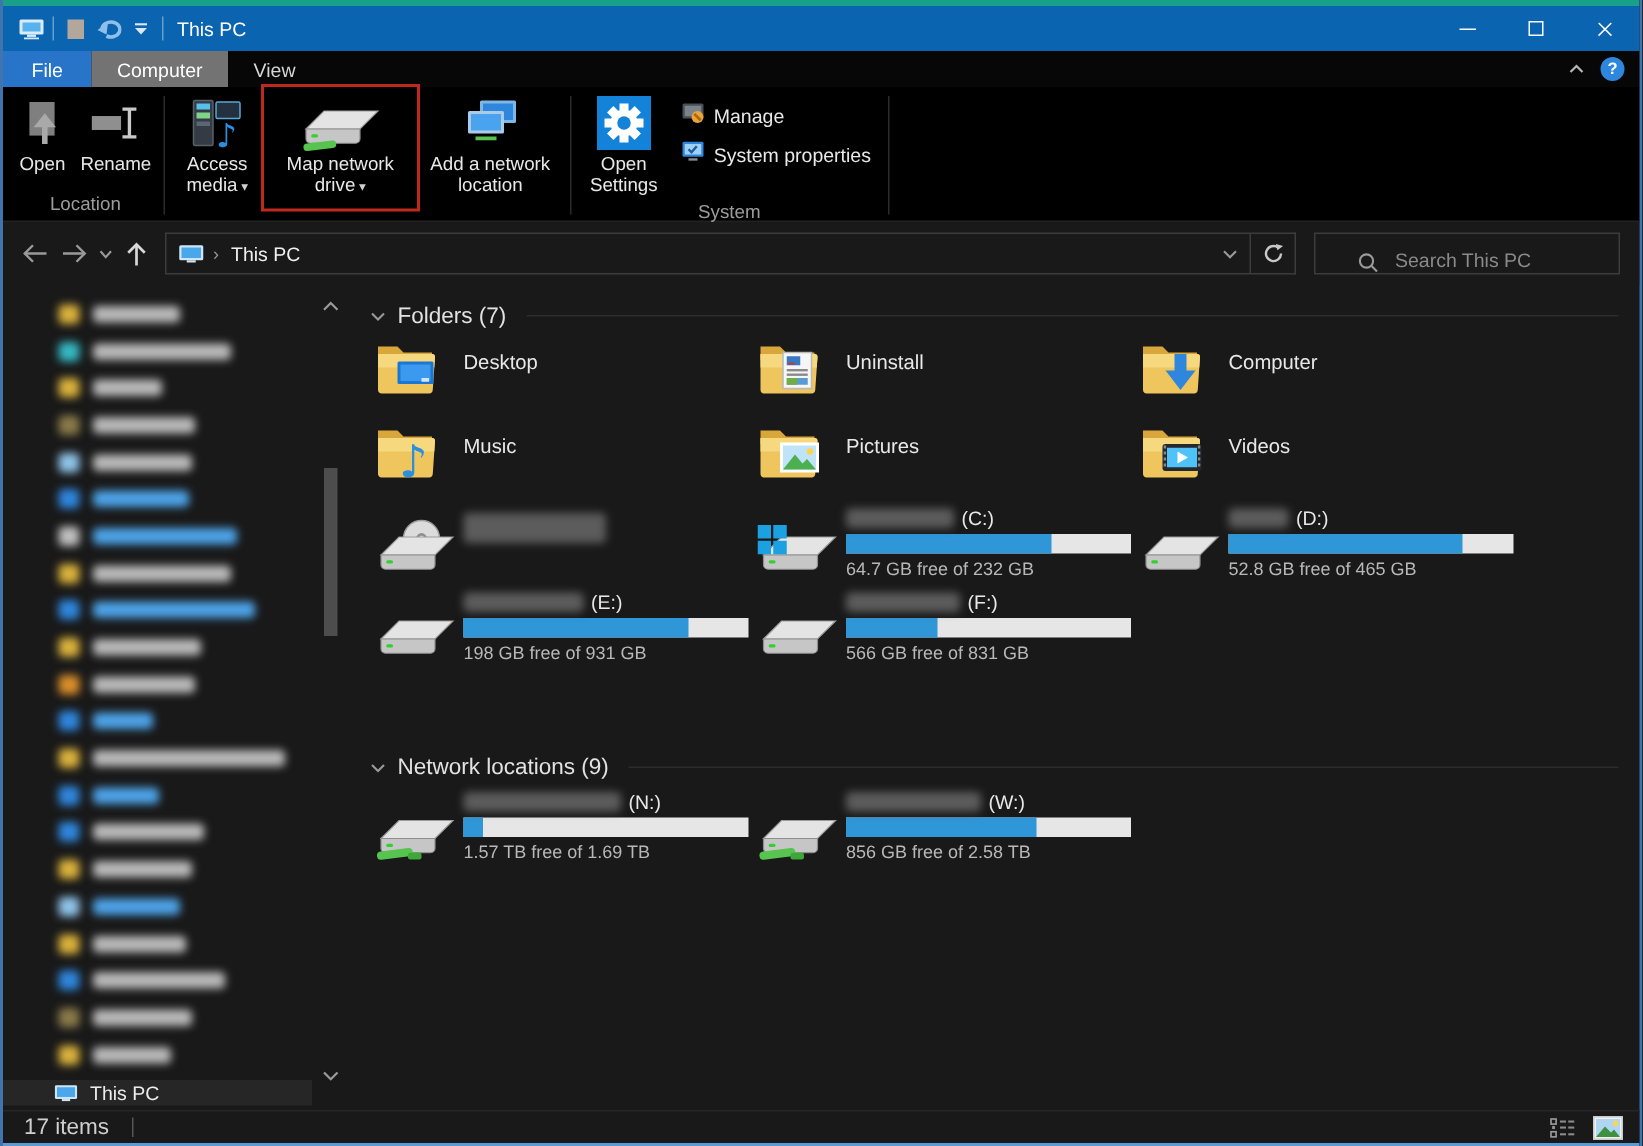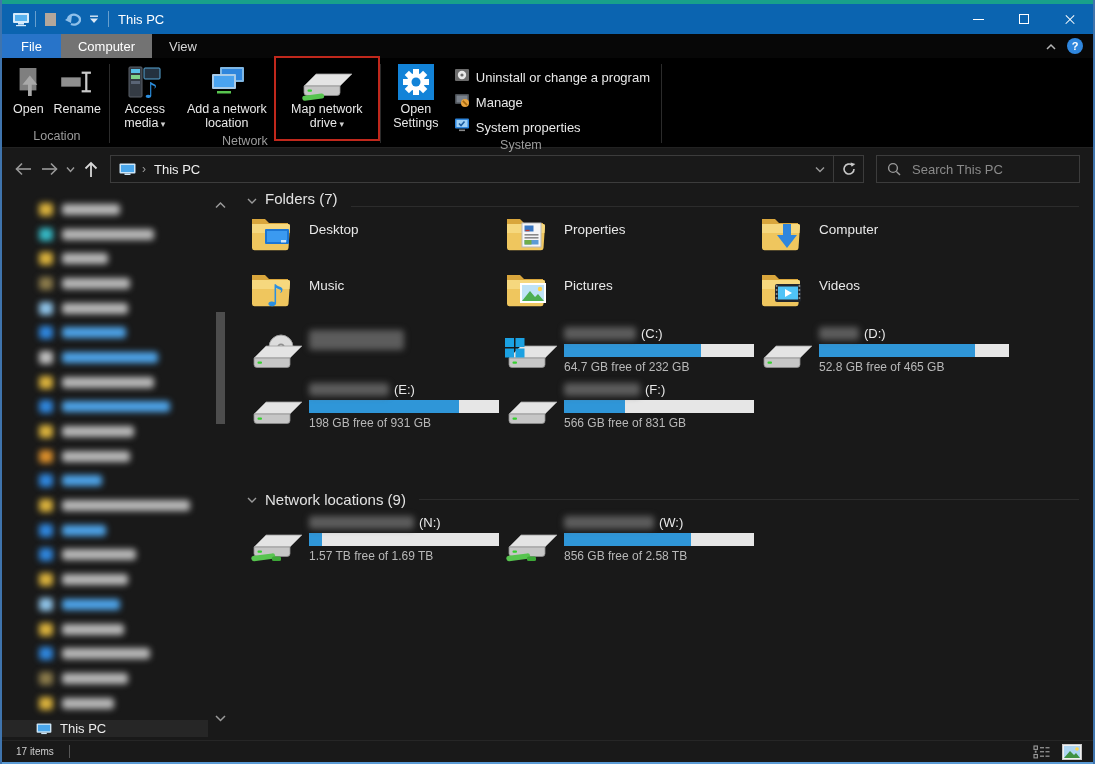--- a/index.html
+++ b/index.html
@@ -47,21 +47,21 @@
   
   .addrbar{height:42px;display:flex;align-items:center;padding:0 13px 0 8px;background:#191919;}
   .nav-btn{width:26px;height:28px;display:flex;align-items:center;justify-content:center;}
   .nav-btn.small{width:16px;}
   .addr-field{flex:1;height:28px;border:1px solid #3c3c3c;display:flex;align-items:center;margin-left:6px;background:#191919;}
   .addr-pc-ico{margin:0 6px 0 8px;display:flex;}
   .addr-chev{color:#9a9a9a;font-size:12px;margin-right:8px;}
   .addr-text{font-size:13px;color:#f0f0f0;}
   .addr-seg{margin-left:auto;width:26px;height:100%;display:flex;align-items:center;justify-content:center;}
   .refresh-box{width:30px;height:28px;border:1px solid #3c3c3c;border-left:none;display:flex;align-items:center;justify-content:center;}
-  .search-box{width:204px;height:28px;border:1px solid #3c3c3c;display:flex;align-items:center;margin-left:12px;background:#191919;}
+  .search-box{width:204px;height:28px;border:1px solid #3c3c3c;display:flex;align-items:flex-end;margin-left:12px;background:#191919;padding-left:18px;}
   .search-box input{flex:1;border:none;outline:none;background:transparent;color:#b5b5b5;font-size:13px;
                     font-family:"Liberation Sans",sans-serif;}
   .search-box input::placeholder{color:#8a8a8a;}
   .search-ico{margin:0 9px 0 10px;display:flex;}
   
   .main{height:550px;display:flex;}
   .sidebar{position:relative;width:228px;background:#191919;flex:none;}
   #sidebar-list{padding-top:7px;}
   .side-row{height:24.7px;display:flex;align-items:center;gap:9px;padding-left:37px;}
   .blur{filter:blur(3px);border-radius:3px;display:inline-block;}
@@ -88,26 +88,26 @@
   .dinfo{margin-left:5px;padding-top:2px;}
   .dname{display:flex;align-items:center;gap:5px;height:16px;}
   .dname .suffix{font-size:13px;color:#e8e8e8;}
   .bar{width:190px;height:13px;background:#e6e6e6;margin-top:3px;}
   .bar .fill{height:100%;background:#2f96d8;}
   .dsize{font-size:12px;color:#b8b8b8;margin-top:3px;}
   .tile.cd .blur.tx{margin-top:14px;height:20px;}
   
   .statusbar{height:22px;background:#191919;border-top:1px solid #262626;display:flex;align-items:center;
              padding:0 10px 0 14px;}
-  .statusbar .cnt{font-size:10px;color:#cfcfcf;}
+  .statusbar .cnt{font-size:15px;color:#cfcfcf;}
   .sb-sep{width:1px;height:13px;background:#565656;margin-left:15px;}
   .sb-views{margin-left:auto;display:flex;align-items:center;gap:9px;}
   .sb-view{width:22px;height:18px;display:flex;align-items:center;justify-content:center;}
   .bottom-edge{position:absolute;left:0;right:0;bottom:0;height:2px;background:#5b9bd5;}
-  .mt12{margin-bottom:8px;align-items:flex-end;}
+  .mt12{margin-top:12px;margin-bottom:8px;}
   .mt2{margin-top:3px;margin-bottom:4px;}
   .mt60{margin-top:60px;margin-bottom:4px;}
 </style>
 </head>
 <body>
 
 <div id="app">
   <div class="top-strip"></div>
 
   <div class="titlebar">
@@ -205,44 +205,43 @@
                 <rect x="3" y="10" width="9" height="4" fill="#7fd38a"></rect>
                 <rect x="3" y="16" width="9" height="3" fill="#5a6576"></rect>
                 <rect x="16" y="3" width="16" height="11" rx="1" fill="#243240" stroke="#58a8d8"></rect>
                 <text x="16" y="33" font-size="22" fill="#2b8fe0" font-family="DejaVu Sans, sans-serif">♪</text>
               </svg>
             </div>
             <div class="lbl">Access media<span class="dd"> ▾</span></div>
           </div>
           <div class="rib-btn wide">
             <div class="rib-ico">
+              <svg width="54" height="40" viewBox="0 0 54 40">
+ <polygon points="4,24 16,12 52,12 40,24" fill="#e4e4e4" stroke="#9c9c9c" stroke-width="0.8"></polygon>
+ <path d="M4 24 h36 v6.5 a3 3 0 0 1 -3 3 H7 a3 3 0 0 1 -3 -3 z" fill="#c6c6c6" stroke="#8e8e8e" stroke-width="0.8"></path>
+ <rect x="7.5" y="27.5" width="4.5" height="2.2" rx="1" fill="#35d02f"></rect>
+                <rect x="2" y="34" width="22" height="5" rx="2.5" fill="#57c44f" transform="rotate(-7 2 34)"></rect>
+              </svg>
+            </div>
+            <div class="lbl">Map network drive<span class="dd"> ▾</span></div>
+            <div class="red-box"></div>
+          </div>
+          <div class="rib-btn wide">
+            <div class="rib-ico">
               <svg width="36" height="32" viewBox="0 0 36 32">
                 <rect x="11" y="1" width="24" height="15" rx="1" fill="#7fb7e4"></rect>
                 <rect x="13" y="3" width="20" height="11" fill="#2f86dd"></rect>
                 <rect x="3" y="8" width="24" height="15" rx="1" fill="#a9cbe8"></rect>
                 <rect x="5" y="10" width="20" height="11" fill="#4aa3ef"></rect>
                 <rect x="8" y="25" width="14" height="2.5" fill="#58c44f"></rect>
               </svg>
             </div>
             <div class="lbl">Add a network location</div>
           </div>
-          <div class="rib-btn wide">
-            <div class="rib-ico">
-              <svg width="54" height="40" viewBox="0 0 54 40">
- <polygon points="4,24 16,12 52,12 40,24" fill="#e4e4e4" stroke="#9c9c9c" stroke-width="0.8"></polygon>
- <path d="M4 24 h36 v6.5 a3 3 0 0 1 -3 3 H7 a3 3 0 0 1 -3 -3 z" fill="#c6c6c6" stroke="#8e8e8e" stroke-width="0.8"></path>
- <rect x="7.5" y="27.5" width="4.5" height="2.2" rx="1" fill="#35d02f"></rect>
-                <rect x="2" y="34" width="22" height="5" rx="2.5" fill="#57c44f" transform="rotate(-7 2 34)"></rect>
-              </svg>
-            </div>
-            <div class="lbl">Map network drive<span class="dd"> ▾</span></div>
-            <div class="red-box"></div>
-          </div>
-        </div>
-        <div class="rib-glabel">Network</div>
+        </div>
       </div>
       <div class="rib-sep"></div>
       <div class="rib-group">
         <div class="rib-btns">
           <div class="rib-btn narrow">
             <div class="rib-ico">
               <svg width="36" height="36" viewBox="0 0 36 36">
                 <rect width="36" height="36" fill="#1283d8"></rect>
                 <g fill="#fff">
                   <rect x="15" y="5" width="6" height="26"></rect>
@@ -250,28 +249,20 @@
                   <rect x="15" y="5" width="6" height="26" transform="rotate(90 18 18)"></rect>
                   <rect x="15" y="5" width="6" height="26" transform="rotate(135 18 18)"></rect>
                   <circle cx="18" cy="18" r="9"></circle>
                 </g>
                 <circle cx="18" cy="18" r="4.5" fill="#1283d8"></circle>
               </svg>
             </div>
             <div class="lbl">Open Settings</div>
           </div>
           <div class="rib-stack">
-            <div class="rib-small">
-              <span class="si"><svg width="16" height="16" viewBox="0 0 16 16">
-                  <rect x="1" y="2" width="14" height="12" rx="1" fill="#6b6b6b"></rect>
-                  <circle cx="8" cy="8" r="4.2" fill="#e8e8e8"></circle>
-                  <circle cx="8" cy="8" r="1.6" fill="#6b6b6b"></circle>
-                </svg></span>
-              <span class="st">Uninstall or change a program</span>
-            </div>
             <div class="rib-small">
               <span class="si"><svg width="16" height="16" viewBox="0 0 16 16">
                   <rect x="1" y="2" width="14" height="10" rx="1" fill="#4a4f55"></rect>
                   <rect x="2.5" y="3.5" width="11" height="7" fill="#7a828c"></rect>
                   <circle cx="11" cy="11" r="4" fill="#e8a33d"></circle>
                   <rect x="8" y="10.2" width="6" height="1.7" fill="#a5690f" transform="rotate(45 11 11)"></rect>
                 </svg></span>
               <span class="st">Manage</span>
             </div>
             <div class="rib-small">
@@ -487,21 +478,21 @@
                 <g transform="translate(17,8)">
                   <rect width="19" height="24" fill="#f6f6f6" stroke="#b9b9b9"></rect>
                   <rect x="2.5" y="2.5" width="9" height="6" fill="#3a78c3"></rect>
                   <path d="M3.5 7.5 h4" stroke="#c0392b" stroke-width="1.4"></path>
                   <rect x="2.5" y="11" width="14" height="1.6" fill="#8a8a8a"></rect>
                   <rect x="2.5" y="14" width="14" height="1.6" fill="#8a8a8a"></rect>
                   <rect x="2.5" y="17" width="14" height="4.5" fill="#5b9bd5"></rect>
                   <rect x="2.5" y="17" width="7" height="4.5" fill="#70ad47"></rect>
                 </g>
               </svg></span>
-            <span class="flabel">Properties</span>
+            <span class="flabel">Uninstall</span>
           </div>
           <div class="tile folder">
             <span class="ficon"><svg width="46" height="38" viewBox="0 0 46 38">
  <path d="M2 4 h13 l4 4 h19 v5 H2 z" fill="#d9a63c"></path>
  <path d="M2 9 h36 a2 2 0 0 1 2 2 l-1.5 22 a2.5 2.5 0 0 1 -2.5 2.3 H4.5 A2.5 2.5 0 0 1 2 33 z" fill="#efc65e"></path>
  <path d="M2 9 h36 a2 2 0 0 1 2 2 l-0.5 7 H2 z" fill="#f6d87e"></path>
                 <g transform="translate(17,9)">
                   <path d="M6 0 h8 v11 h6 L10 24 0 11 h6 z" fill="#2f86dd"></path>
                 </g>
               </svg></span>

